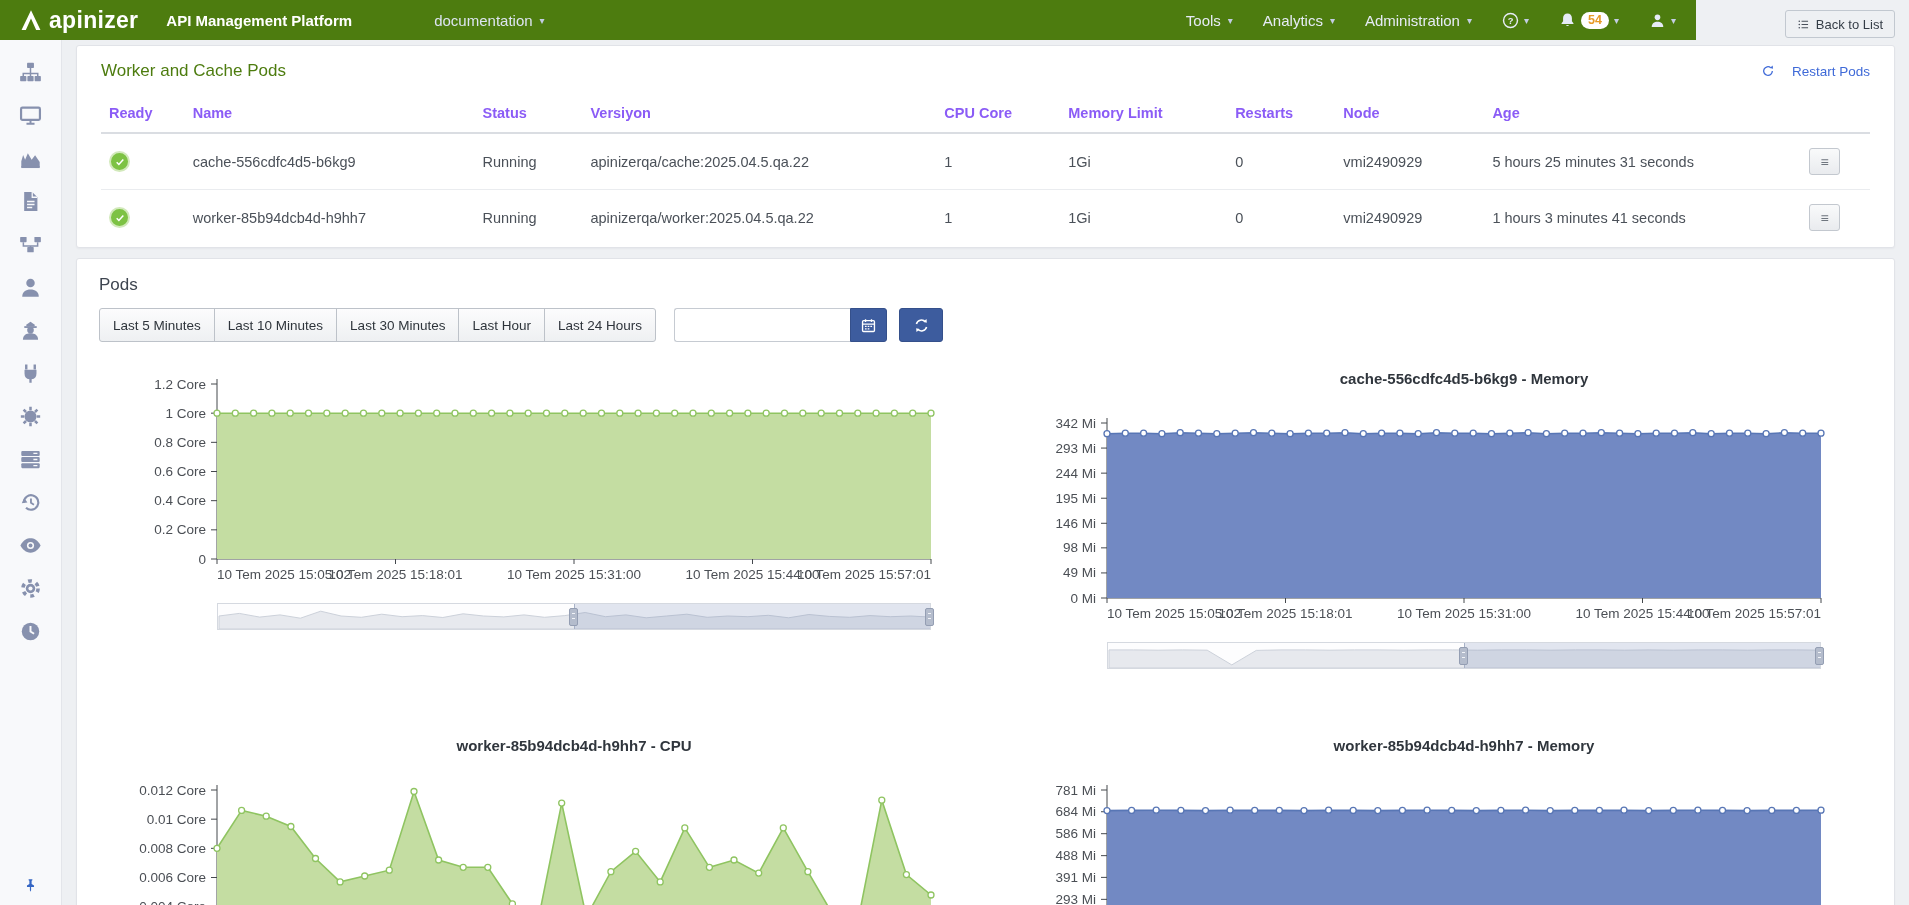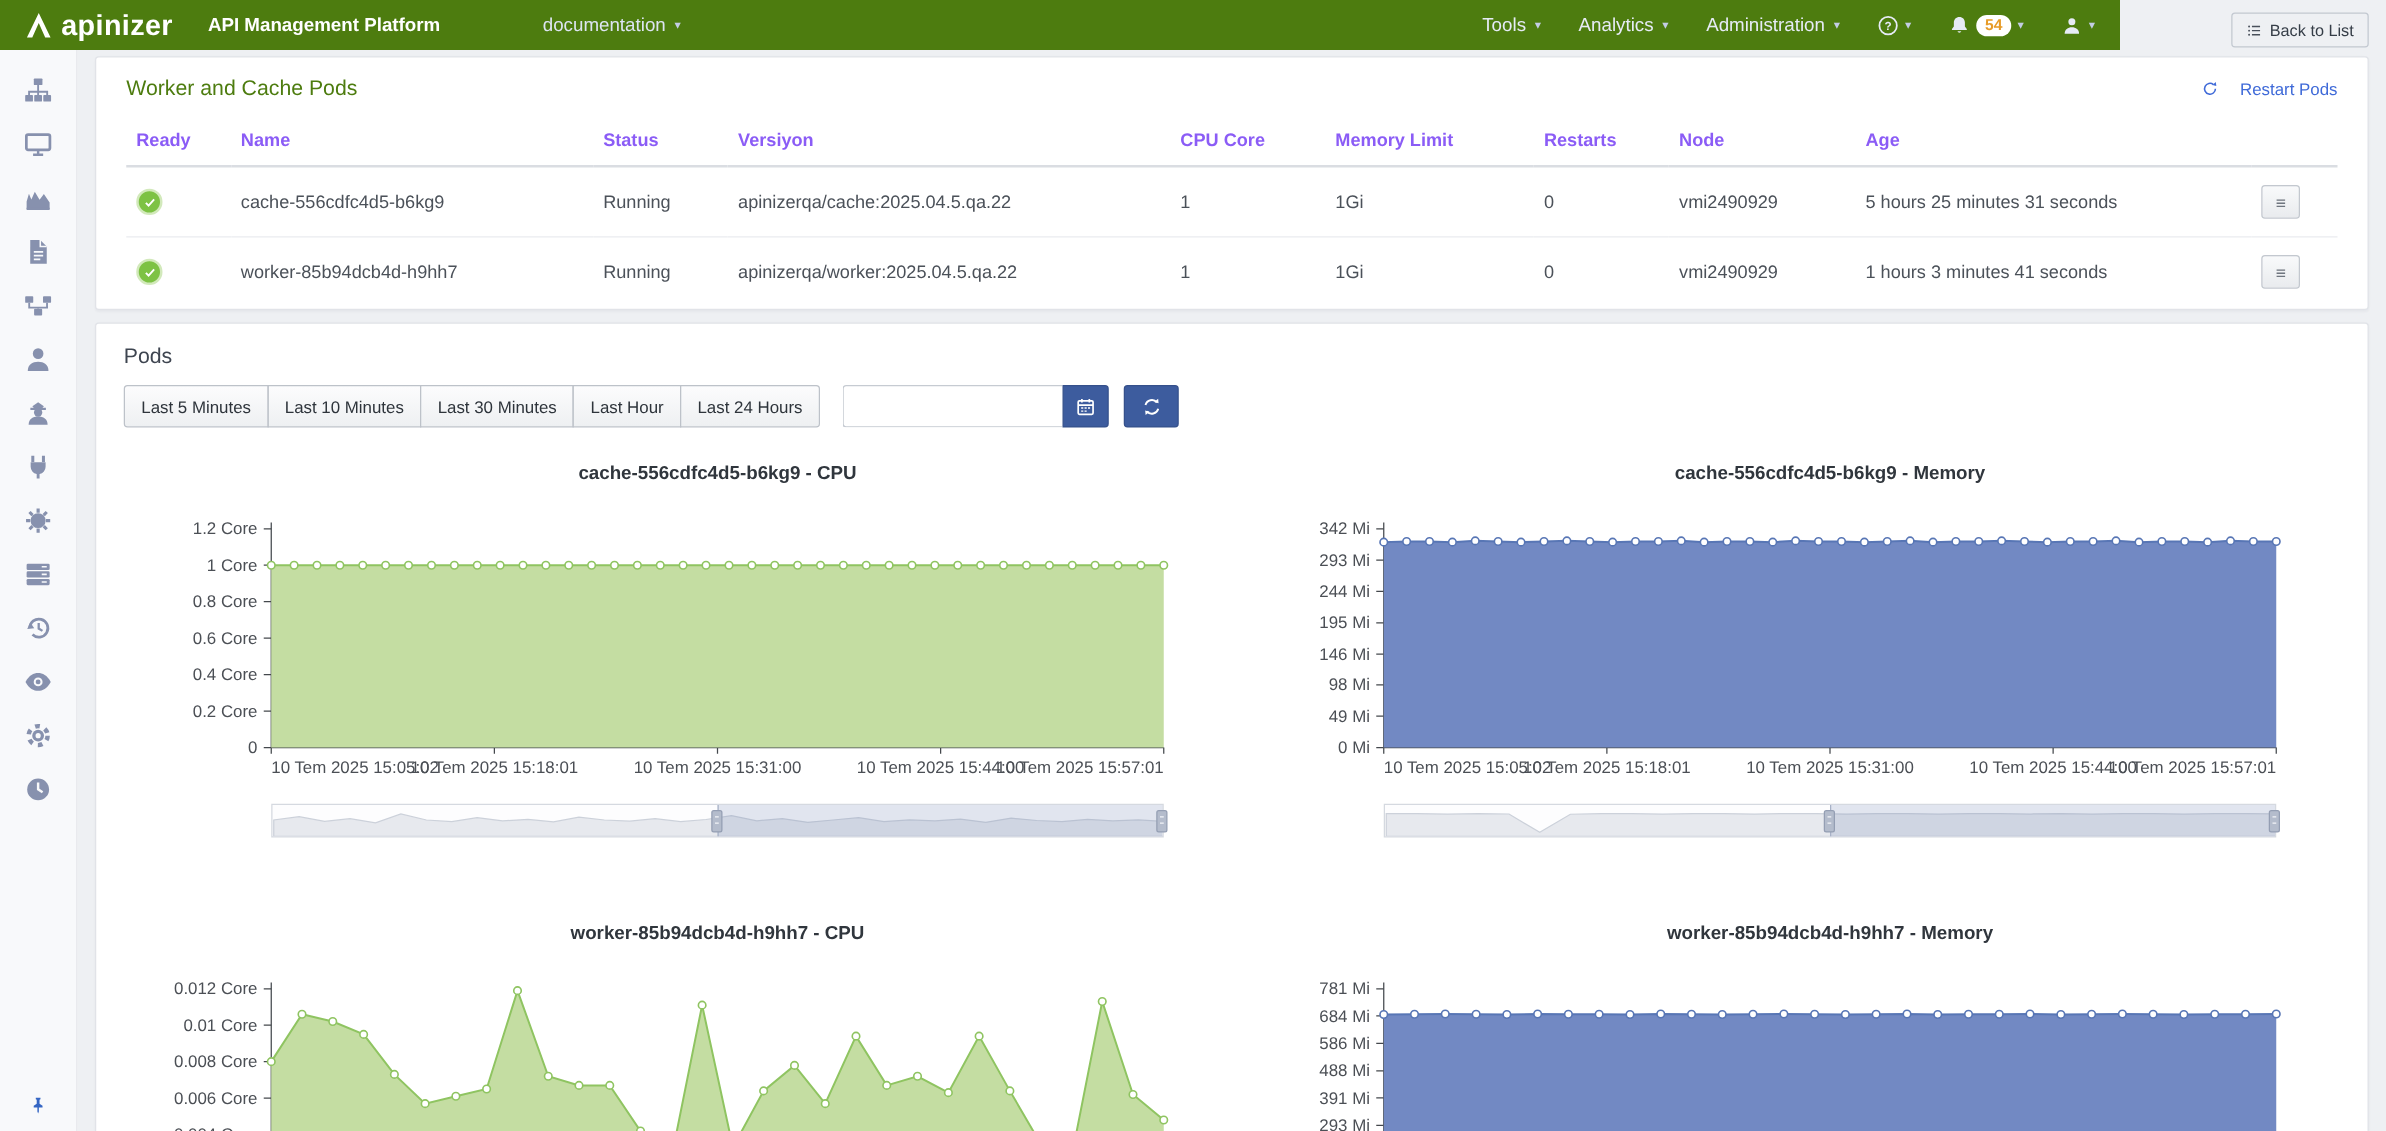--- a/index.html
+++ b/index.html
@@ -336,21 +336,21 @@
       <button class="refresh-btn">
         <svg viewBox="0 0 20 20">
             <path d="M4 8.2a6.2 6.2 0 0 1 10.7-2.4" fill="none" stroke="#fff" stroke-width="1.8"></path>
             <polygon points="15.9,2.3 16.3,6.7 12.1,5.5" fill="#fff"></polygon>
             <path d="M16 11.8a6.2 6.2 0 0 1-10.7 2.4" fill="none" stroke="#fff" stroke-width="1.8"></path>
             <polygon points="4.1,17.7 3.7,13.3 7.9,14.5" fill="#fff"></polygon>
           </svg>
       </button>
     </div>
     <div class="charts-grid" id="charts-grid">
-        <div class="chart-cell"><div class="chart-title" style="margin-left:118px;width:714px">cache-556cdfc4d5-b6kg9 - CPU</div><svg width="890" height="214">
+        <div class="chart-cell"><svg width="890" height="214">
             <line x1="118" y1="9" x2="118" y2="189" stroke="#44484d" stroke-width="1"></line>
             <line x1="112" y1="14" x2="118" y2="14" stroke="#44484d"></line>
             <text class="axis-text" x="107" y="18.5" text-anchor="end">1.2 Core</text>
             <line x1="112" y1="43.16666666666666" x2="118" y2="43.16666666666666" stroke="#44484d"></line>
             <text class="axis-text" x="107" y="47.66666666666666" text-anchor="end">1 Core</text>
             <line x1="112" y1="72.33333333333331" x2="118" y2="72.33333333333331" stroke="#44484d"></line>
             <text class="axis-text" x="107" y="76.83333333333331" text-anchor="end">0.8 Core</text>
             <line x1="112" y1="101.5" x2="118" y2="101.5" stroke="#44484d"></line>
             <text class="axis-text" x="107" y="106" text-anchor="end">0.6 Core</text>
             <line x1="112" y1="130.66666666666666" x2="118" y2="130.66666666666666" stroke="#44484d"></line>

